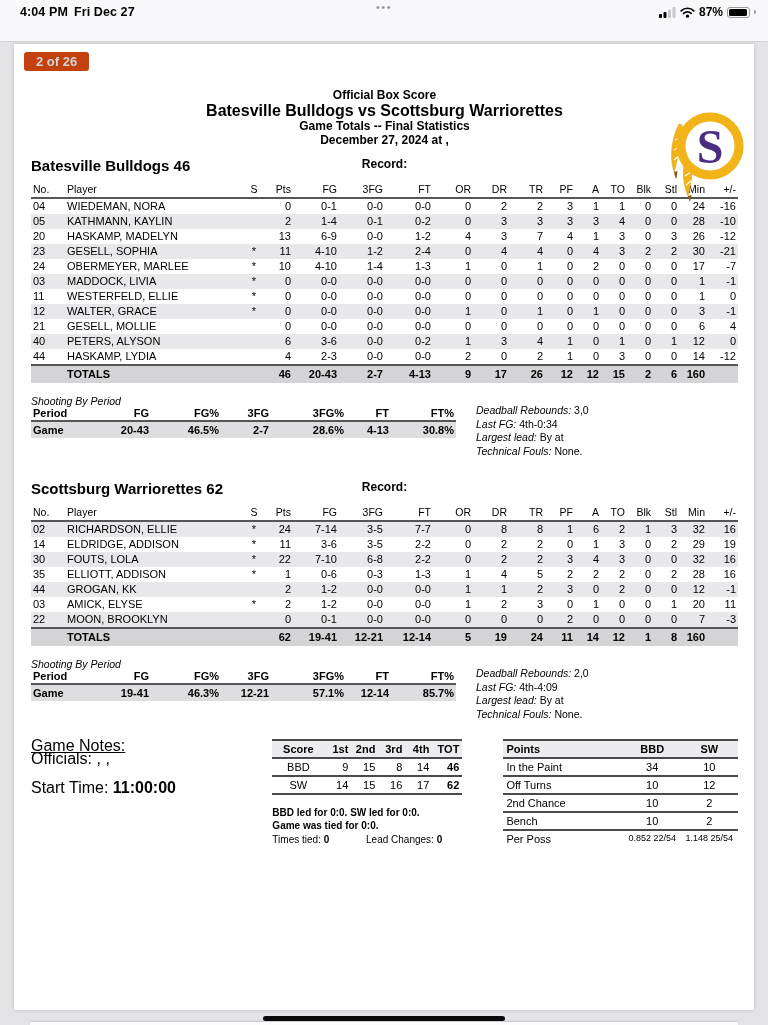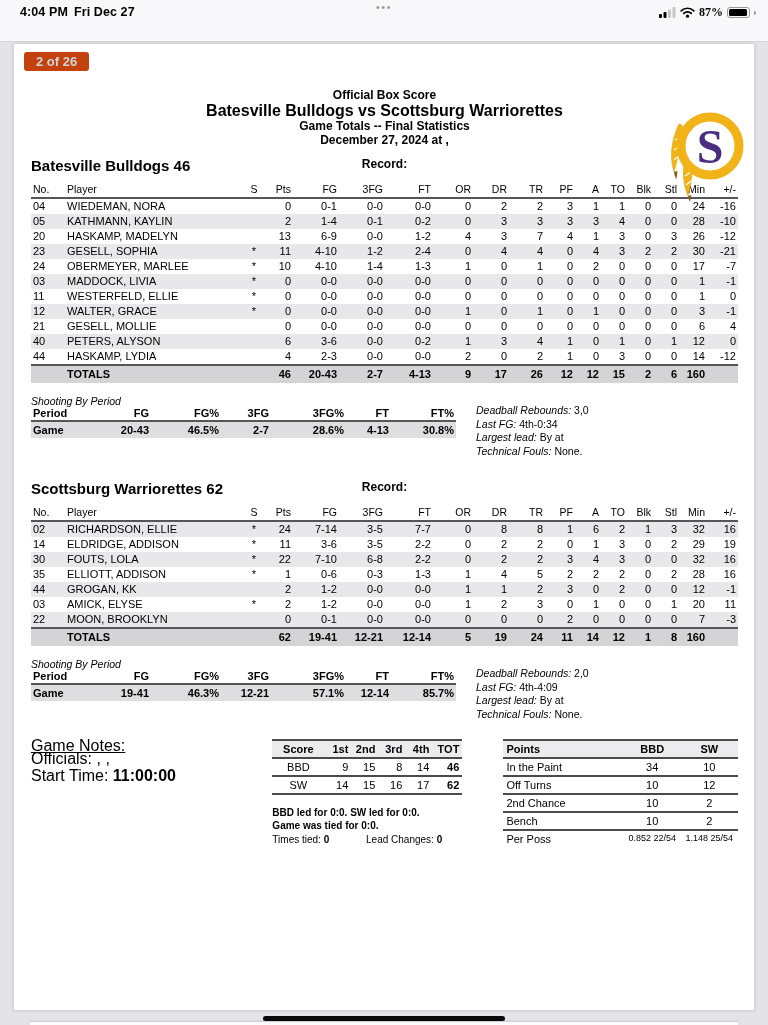--- a/index.html
+++ b/index.html
@@ -7,21 +7,21 @@
   body { background:#e3e3e8; font-family:"Liberation Sans", sans-serif; position:relative; overflow:hidden; color:#000; }
 
   
   .chrome { position:absolute; top:0; left:0; right:0; height:42px; background:#f8f8fa; border-bottom:1px solid #d4d4d8; z-index:5; }
   .st-left { position:absolute; left:20px; top:5px; font-size:12.5px; font-weight:600; letter-spacing:.1px; }
   .st-left span { margin-right:6px; }
   .st-dots { position:absolute; top:1px; left:0; right:0; text-align:center; color:#98989d; font-size:11px; letter-spacing:1.5px; cursor:pointer; }
   .url-line { position:absolute; top:21px; left:0; right:0; text-align:center; font-size:11.5px; }
   .url-line .gray { color:#94949a; }
   .url-line .dom { color:#1c1c1e; }
-  .st-right { position:absolute; right:12px; top:5px; display:flex; align-items:center; gap:4px;font-family:Liberation Serif, serif; }
+  .st-right { position:absolute; right:12px; top:5px; display:flex; align-items:center; gap:4px; }
   .pct { font-size:12px; font-weight:600; }
   .batt { width:23px; height:11px; border:1px solid #98989d; border-radius:3px; position:relative; }
   .batt i { position:absolute; top:1px; left:1px; bottom:1px; width:85%; background:#000; border-radius:1.5px; }
   .nub { width:2px; height:4px; background:#98989d; border-radius:0 2px 2px 0; }
 
   
   .card { position:absolute; top:44px; left:14px; width:740px; height:966px; background:#fff; box-shadow:0 0 4px rgba(0,0,0,.18); }
   .page-ind { position:absolute; top:8px; left:10px; font-size:13px; font-weight:700; color:#d4d4da; background:#c2410c; padding:2px 12px; border-radius:3px; }
   .doc { padding:44px 16px 0 17px; position:relative; }
   .b { font-weight:700; }
@@ -51,21 +51,21 @@
   table.shoot { border-collapse:collapse; table-layout:fixed; width:425px; font-size:11px; }
   table.shoot th { font-weight:700; border-bottom:2px solid #55555a; padding:0 2px 1px; }
   table.shoot td { padding:2px; }
   table.shoot tr.game { background:#dedee0; font-weight:700; }
   .notes { margin-left:20px; padding-top:9px; font-size:10.5px; line-height:13.5px; }
 
   
   .bottom-row { display:flex; margin-top:18px; }
   .gn { width:250px; font-size:16px; line-height:13px; }
   .gn .u { text-decoration:underline; }
-  .gn .st { margin-top:4px; }
+  .gn .st { margin-top:16px; }
 
   table.mini { border-collapse:collapse; table-layout:fixed; font-size:11px; }
   table.mini th { font-weight:700; background:#ececee; border-top:2px solid #4a4a4e; border-bottom:2px solid #4a4a4e; padding:2px 3px; white-space:nowrap; }
   table.mini td { border-bottom:2px solid #4a4a4e; padding:2px 3px; white-space:nowrap; }
   table.pts tr:last-child td { border-bottom:none; }
   td.pp { white-space:pre-line; font-size:9px; line-height:9.5px; }
   td.bold { font-weight:700; }
 
   .score-block { width:202px; }
   .lead { margin-top:12px; font-size:10px; line-height:12.5px; }

